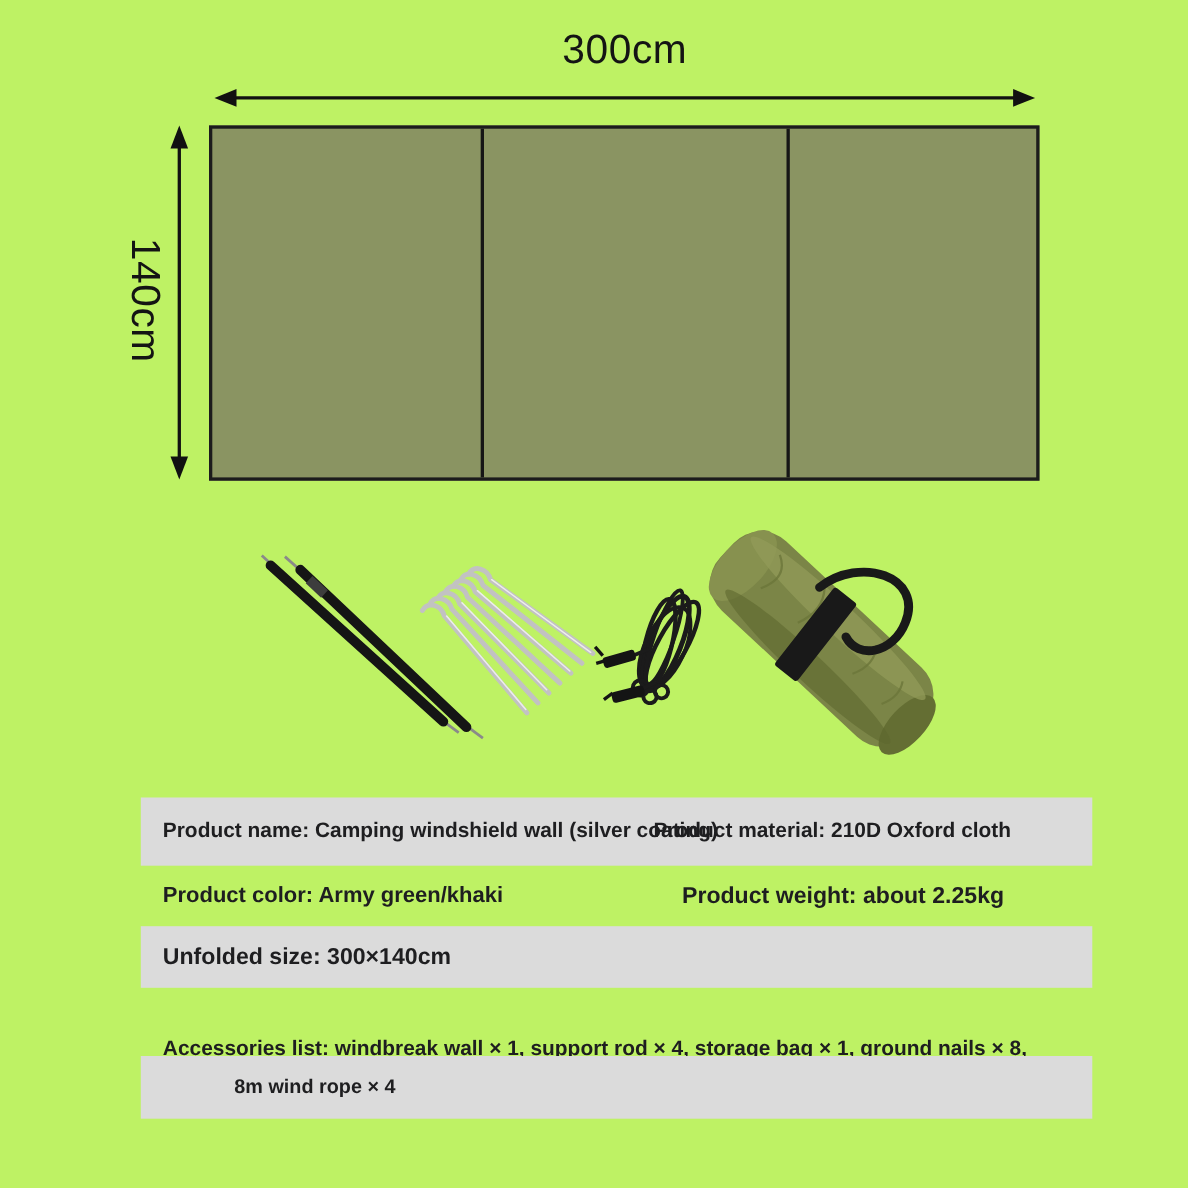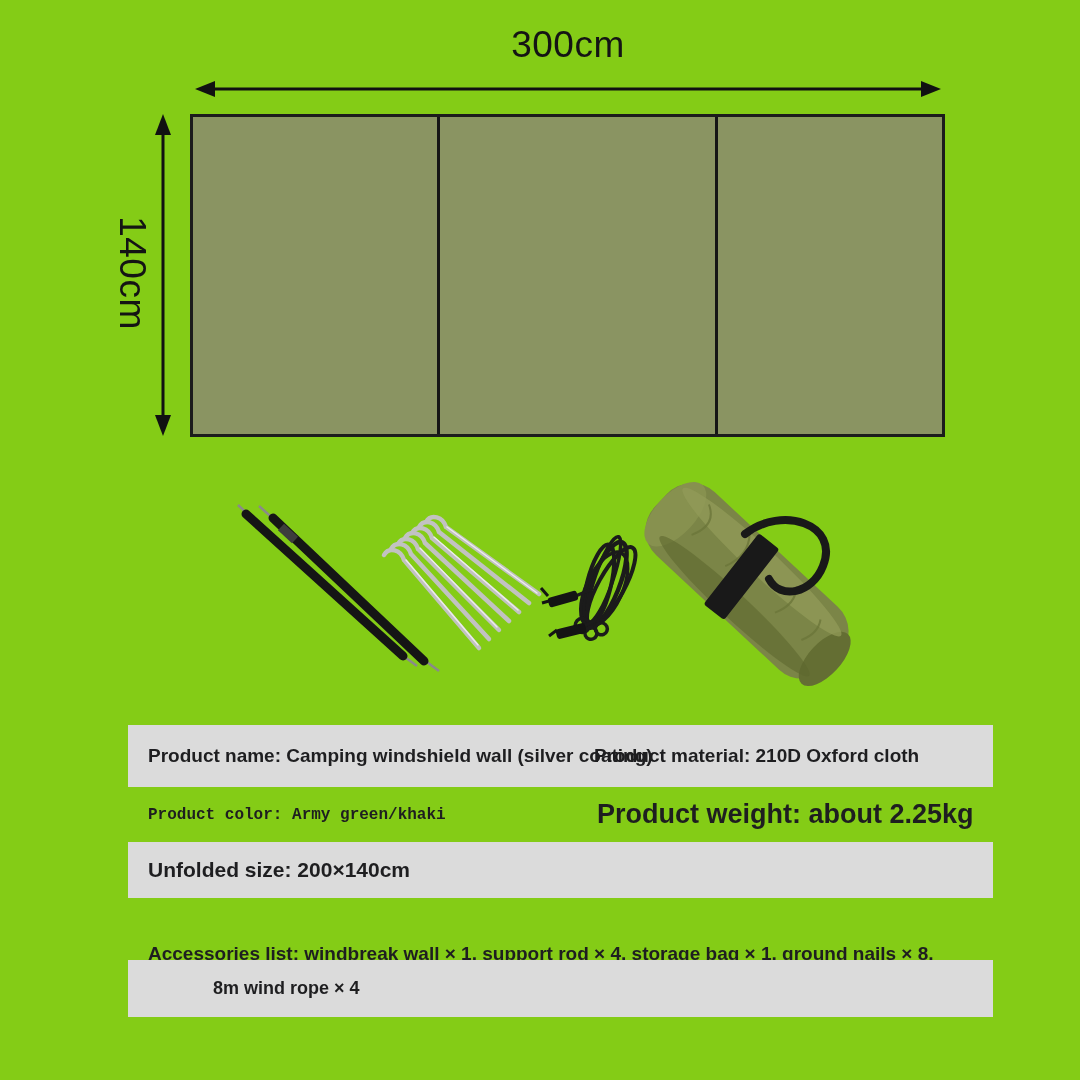--- a/index.html
+++ b/index.html
@@ -1,20 +1,20 @@
 <!DOCTYPE html>
 <html><head>
 <meta charset="utf-8">
 <style>
   html, body { margin: 0; padding: 0; background: #ffffff; }
   .canvas {
     position: relative;
     width: 1080px;
     height: 1080px;
-    background: #84cc16;
+    background: #bef264;
     overflow: hidden;
     font-family: "Liberation Sans", sans-serif;
     color: #1e1e20;
   }
 
   
   .tarp {
     position: absolute;
     left: 190px; top: 114px;
     width: 749px; height: 317px;
@@ -82,22 +82,22 @@
   .r1 { top: 0;     height: 62px; }
   .r2 { top: 62px;  height: 55px; }
   .r3 { top: 117px; height: 56px; }
   .r4 { top: 173px; height: 62px; margin-top: 25px; }
   .r5 { top: 235px; height: 57px; }
 
   .cell-left  { padding-left: 20px; font-weight: bold; white-space: nowrap; }
   .cell-right { position: absolute; font-weight: bold; white-space: nowrap; margin-left: 24px; }
   .r1 .cell-left  { font-size: 19px; }
   .r1 .cell-right { left: 442px; font-size: 19px; }
-  .r2 .cell-left  { font-size: 16px; font-family: Liberation Mono, monospace; }
-  .r2 .cell-right { left: 445px; font-size: 27px; }
+  .r2 .cell-left  { font-size: 20px; }
+  .r2 .cell-right { left: 468px; font-size: 21px; }
   .r3 .cell-left  { font-size: 21px; }
   .r3 .cell-right { left: 410px; font-size: 26px; }
   .r4 .cell-left  { font-size: 19px; }
   .r5 .cell-left  { padding-left: 85px; font-size: 18px; }
 </style>
 </head>
 <body>
 
 <div class="canvas">
 
@@ -194,21 +194,21 @@
   <div class="specs">
     <div class="spec-row shaded r1">
       <span class="cell-left">Product name: Camping windshield wall (silver coating)</span>
       <span class="cell-right">Product material: 210D Oxford cloth</span>
     </div>
     <div class="spec-row r2">
       <span class="cell-left">Product color: Army green/khaki</span>
       <span class="cell-right">Product weight: about 2.25kg</span>
     </div>
     <div class="spec-row shaded r3">
-      <span class="cell-left">Unfolded size: 200×140cm</span>
+      <span class="cell-left">Unfolded size: 300×140cm</span>
     </div>
     <div class="spec-row r4">
       <span class="cell-left">Accessories list: windbreak wall × 1, support rod × 4, storage bag × 1, ground nails × 8,</span>
     </div>
     <div class="spec-row shaded r5">
       <span class="cell-left">8m wind rope × 4</span>
     </div>
   </div>
 
 </div>

